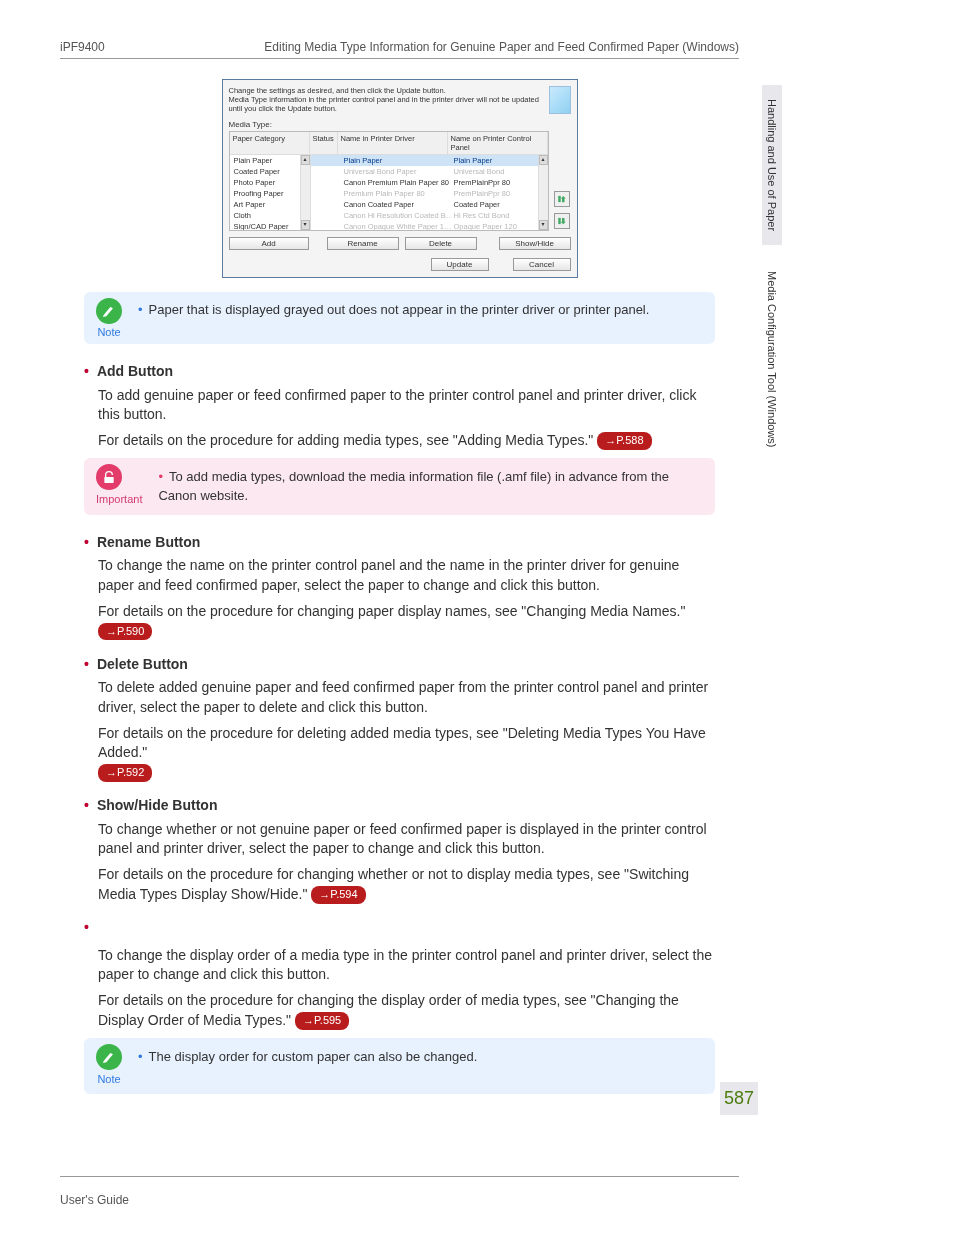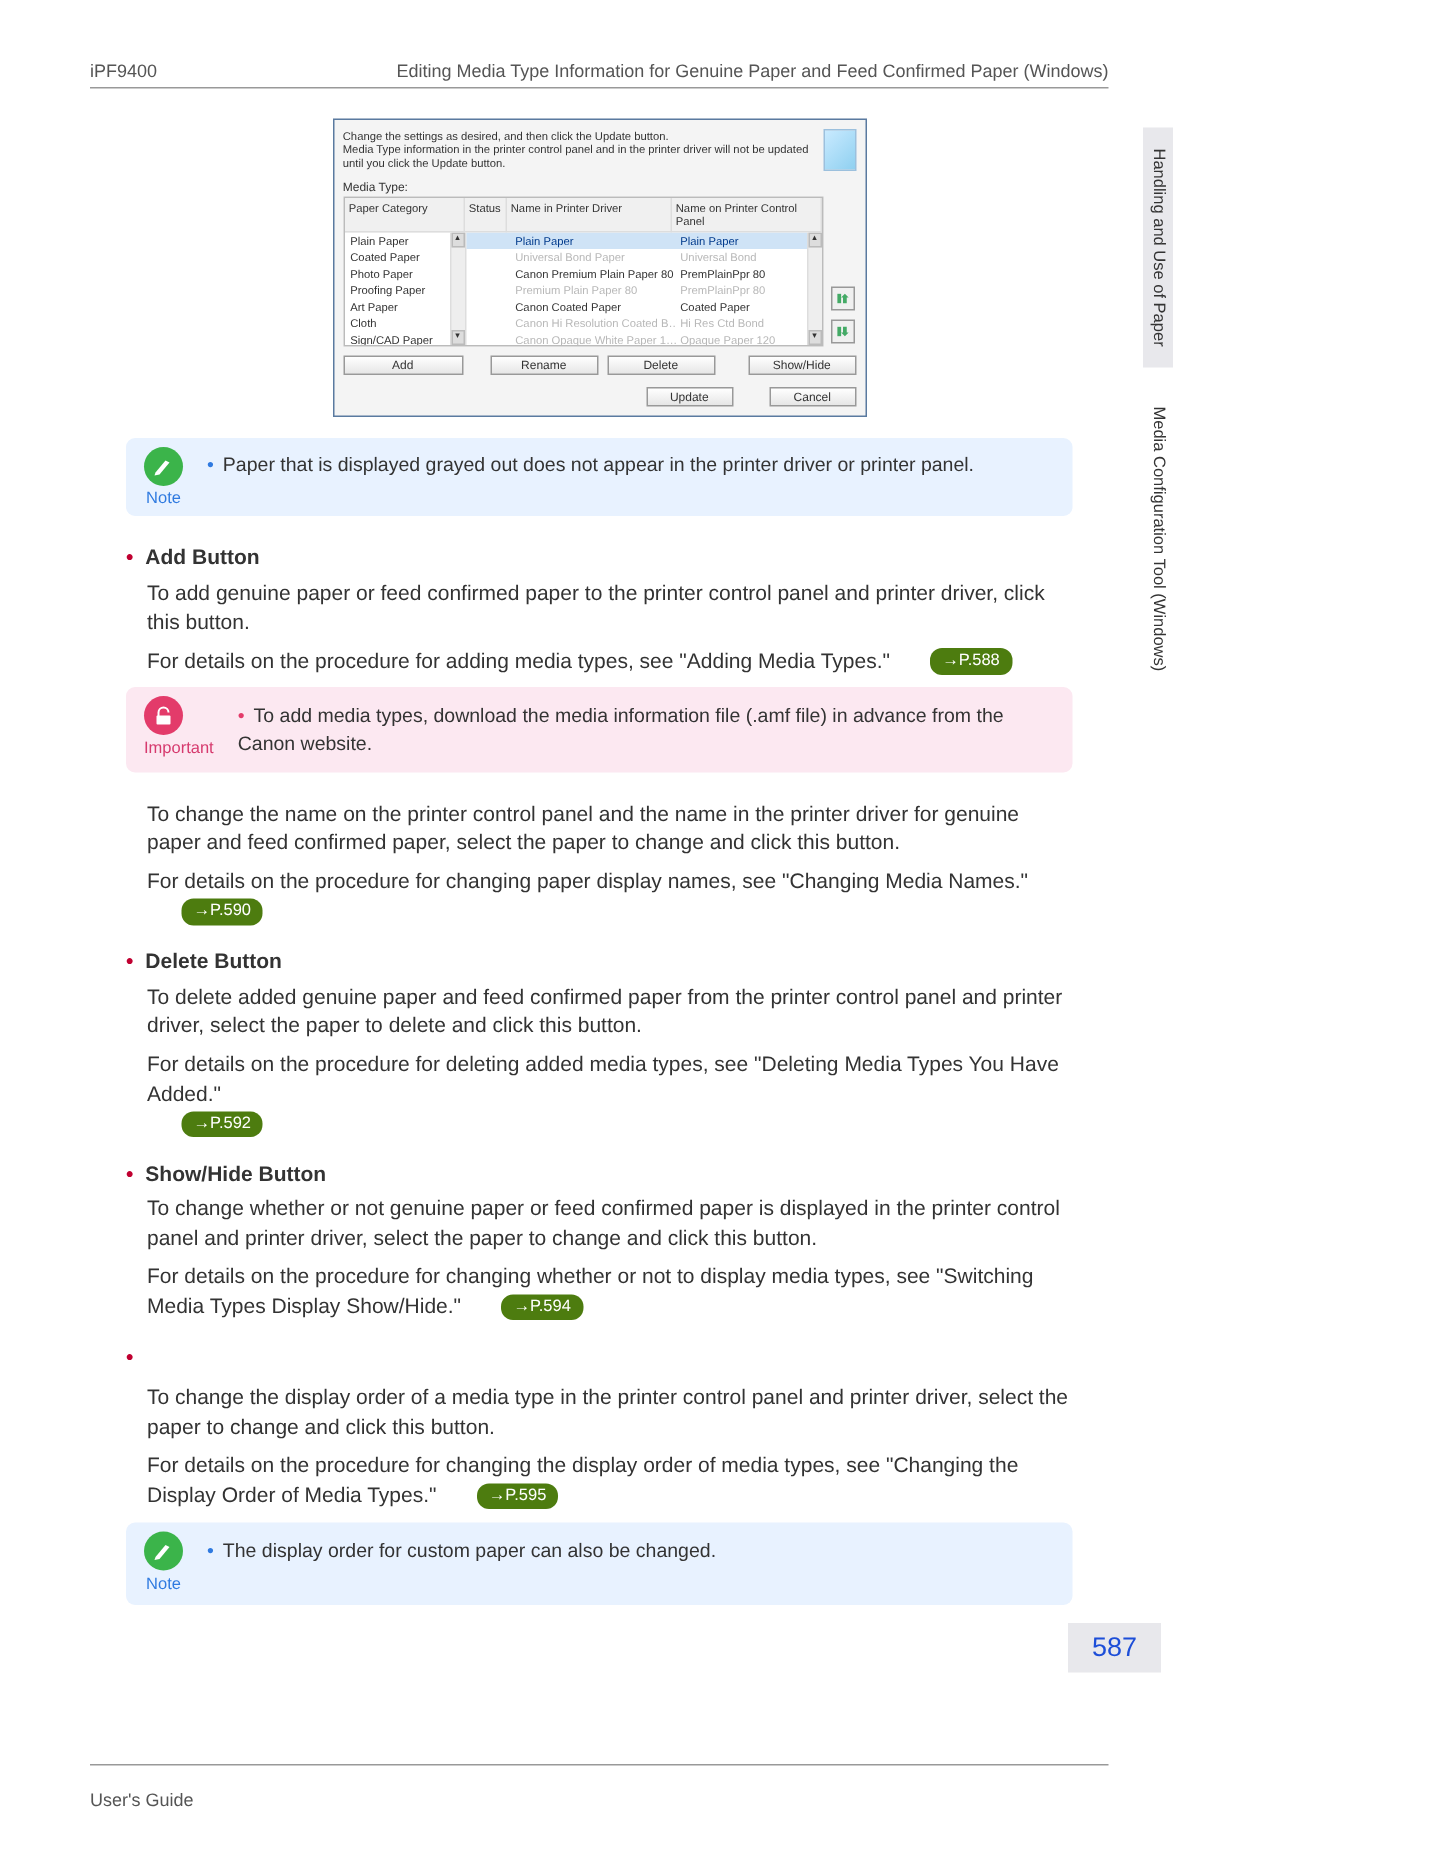--- a/index.html
+++ b/index.html
@@ -170,37 +170,36 @@
   .callout.note-box ul li::before { color:#2f7ae0; }
   
   .section { margin: 14px 24px 10px 24px; font-size: 14px; line-height:1.4; }
   .section-title { font-weight:bold; margin: 10px 0 4px; }
   .section-title::before {
     content:"•"; color:#c00031; font-weight:bold; margin-right:8px;
   }
   .para { margin: 2px 0 6px 14px; }
   .pill-link {
     display:inline-flex; align-items:center;
-    background:#4d7c0f; color:#fff;
+    background:#b91c1c; color:#fff;
     border-radius: 8px;
     font-size: 11px;
     padding: 1px 8px;
     vertical-align:middle;
-    margin-left:23px;
   }
   .display-order-line { display:flex; align-items:center; flex-wrap:wrap; gap:4px; margin-left:14px;}
   .orderbtn-inline {
     width: 24px; height: 22px; border:1px solid #888; background:#f0f0f0;
     display:inline-flex; align-items:center; justify-content:center;
   }
   .orderbtn-inline svg { width:16px; height:16px; }
   .page-num-box {
-    position:absolute; right:20px; bottom:120px;
-    background:#e8e8ec; color:#1d4ed8;
-    font-size: 18px; padding: 6px 16px;
+    position:absolute; right:36px; bottom:120px;
+    background:#e8e8ec; color:#4d7c0f;
+    font-size: 18px; padding: 6px 4px;
   }
   .footer {
     position:absolute; left:60px; right:55px; bottom:28px;
     border-top:1px solid #999;
     font-size:12px; color:#555;
     padding-top:16px;
   }
 </style>
 </head>
 <body>
@@ -361,20 +360,21 @@
         </div>
         <div class="icon-label important">Important</div>
       </div>
       <ul>
           <li>To add media types, download the media information file (.amf file) in advance from the Canon website.</li>
         </ul>
     </div>
   </div>
 
   <div class="section">
+    <div class="section-title"><span>Rename Button</span></div>
     <div class="para">To change the name on the printer control panel and the name in the printer driver for genuine paper and feed confirmed paper, select the paper to change and click this button.</div>
     <div class="para">
       <span>For details on the procedure for changing paper display names, see "Changing Media Names."</span>
       <span class="pill-link">→P.590</span>
     </div>
   </div>
 
   <div class="section">
     <div class="section-title"><span>Delete Button</span></div>
     <div class="para">To delete added genuine paper and feed confirmed paper from the printer control panel and printer driver, select the paper to delete and click this button.</div>

